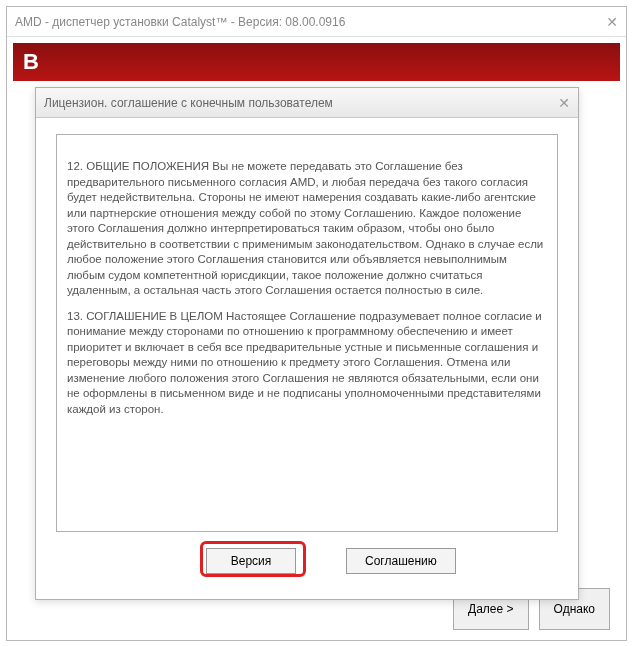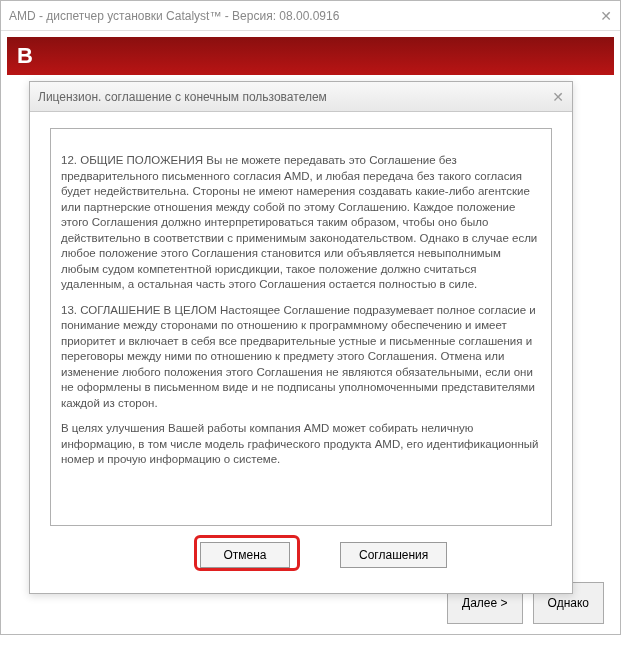--- a/index.html
+++ b/index.html
@@ -9,20 +9,21 @@
       background: #fff;
       width: 635px;
       height: 646px;
       overflow: hidden;
       position: relative;
     }
     .outer-window {
       border: 1px solid #b8b8b8;
       width: 621px;
       height: 635px;
+      margin: 6px;
       background: #fff;
       position: relative;
     }
     .outer-titlebar {
       height: 30px;
       display: flex;
       align-items: center;
       padding: 0 8px;
       color: #888;
       font-size: 12px;
@@ -140,22 +141,21 @@
   </div>
 
   <div class="inner-window">
     <div class="inner-titlebar">
       <span class="title">Лицензион. соглашение с конечным пользователем</span>
       <span class="close-x">✕</span>
     </div>
     <div class="eula-box">
       <p>12. ОБЩИЕ ПОЛОЖЕНИЯ  Вы не можете передавать это Соглашение без предварительного письменного согласия AMD, и любая передача без такого согласия будет недействительна. Стороны не имеют намерения создавать какие-либо агентские или партнерские отношения между собой по этому Соглашению. Каждое положение этого Соглашения должно интерпретироваться таким образом, чтобы оно было действительно в соответствии с применимым законодательством. Однако в случае если любое положение этого Соглашения становится или объявляется невыполнимым любым судом компетентной юрисдикции, такое положение должно считаться удаленным, а остальная часть этого Соглашения остается полностью в силе.</p>
       <p>13. СОГЛАШЕНИЕ В ЦЕЛОМ  Настоящее Соглашение подразумевает полное согласие и понимание между сторонами по отношению к программному обеспечению и имеет приоритет и включает в себя все предварительные устные и письменные соглашения и переговоры между ними по отношению к предмету этого Соглашения. Отмена или изменение любого положения этого Соглашения не являются обязательными, если они не оформлены в письменном виде и не подписаны уполномоченными представителями каждой из сторон.</p>
-      <p>В целях улучшения Вашей работы компания AMD может собирать неличную информацию, в том числе модель графического продукта AMD, его идентификационный номер и прочую информацию о системе.</p>
     </div>
     <div class="dialog-buttons">
-      <button>Отмена</button>
-      <button>Соглашения</button>
+      <button>Версия</button>
+      <button>Соглашению</button>
     </div>
   </div>
 
   <div class="highlight-ring" style="left:193px; top:534px; width:106px; height:36px;"></div>
 </div>
 
 </body></html>

